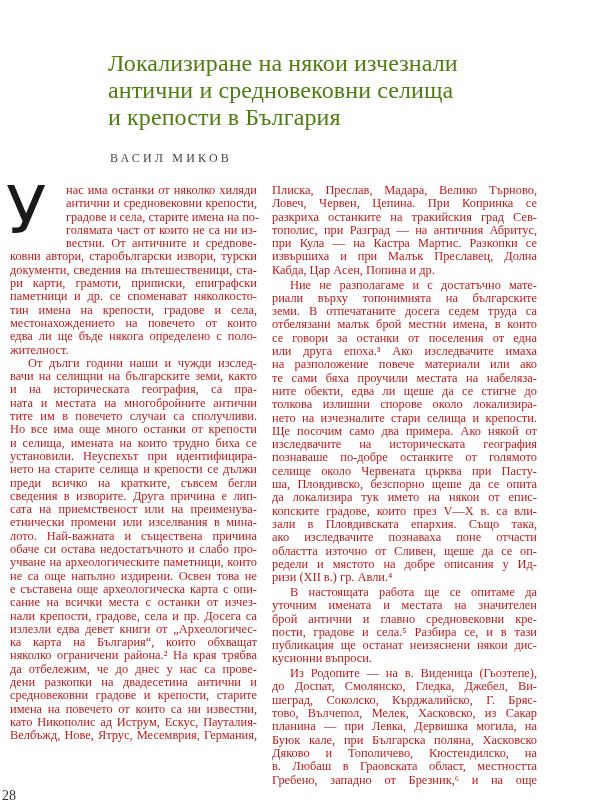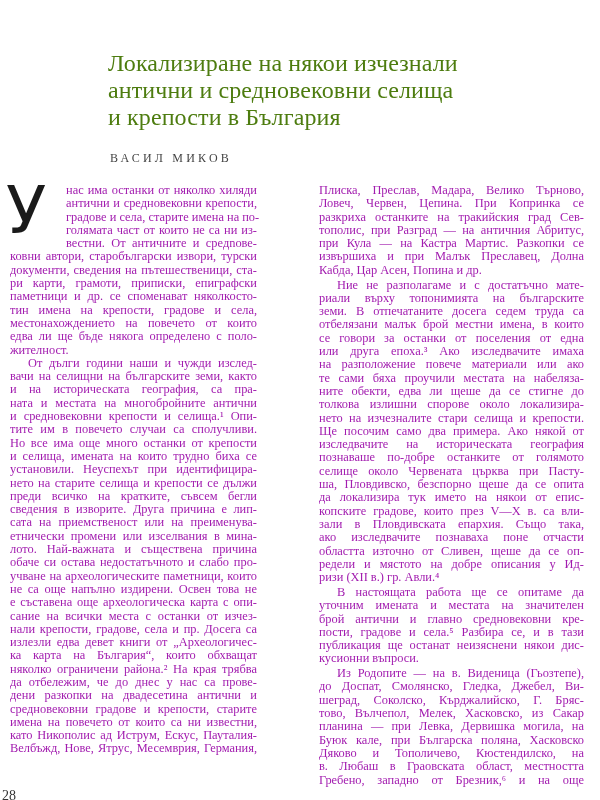--- a/index.html
+++ b/index.html
@@ -14,24 +14,24 @@
     font-weight: normal;
   }
   .title div { white-space: nowrap; }
   .author {
     position: absolute; left: 110px; top: 151px;
     font-family: "Liberation Serif", serif; font-size: 12px; letter-spacing: 3.2px; color: #444;
   }
   .col {
     position: absolute; top: 184px;
     font-family: "Liberation Serif", "DejaVu Serif", serif;
-    font-size: 12.4px; line-height: 13.3px; color: #a21caf;
+    font-size: 12.4px; line-height: 13.3px; color: #b91c1c;
   }
   .col-left { left: 10px; width: 247px; }
-  .col-right { left: 272px; width: 265px; margin-left: 47px; }
+  .col-right { left: 272px; width: 265px; }
   .ln { white-space: nowrap; text-align: justify; text-align-last: justify; height: 13.3px; overflow: visible; }
   .ln.last { text-align-last: left; }
   .ln.indent { padding-left: 18px; }
   .ln.short { padding-left: 56px; }
   .pgap { height: 1.5px; }
   .dropcap {
     position: absolute; left: 6px; top: 178px;
     font-family: "DejaVu Sans", "Liberation Sans", sans-serif; font-size: 66px; line-height: 66px;
     color: #1a1a1a; font-weight: normal;
   }
@@ -64,21 +64,20 @@
     <div class="ln">ри карти, грамоти, приписки, епиграфски</div>
     <div class="ln">паметници и др. се споменават няколкосто-</div>
     <div class="ln">тин имена на крепости, градове и села,</div>
     <div class="ln">местонахождението на повечето от които</div>
     <div class="ln">едва ли ще бъде някога определено с поло-</div>
     <div class="ln last">жителност.</div>
     <div class="ln indent">От дълги години наши и чужди изслед-</div>
     <div class="ln">вачи на селищни на българските земи, както</div>
     <div class="ln">и на историческата география, са пра-</div>
     <div class="ln">ната и местата на многобройните антични</div>
-    <div class="ln">и средновековни крепости и селища.¹ Опи-</div>
     <div class="ln">тите им в повечето случаи са сполучливи.</div>
     <div class="ln">Но все има още много останки от крепости</div>
     <div class="ln">и селища, имената на които трудно биха се</div>
     <div class="ln">установили. Неуспехът при идентифицира-</div>
     <div class="ln">нето на старите селища и крепости се дължи</div>
     <div class="ln">преди всичко на кратките, съвсем бегли</div>
     <div class="ln">сведения в изворите. Друга причина е лип-</div>
     <div class="ln">сата на приемственост или на преименува-</div>
     <div class="ln">етнически промени или изселвания в мина-</div>
     <div class="ln">лото. Най-важната и съществена причина</div>

